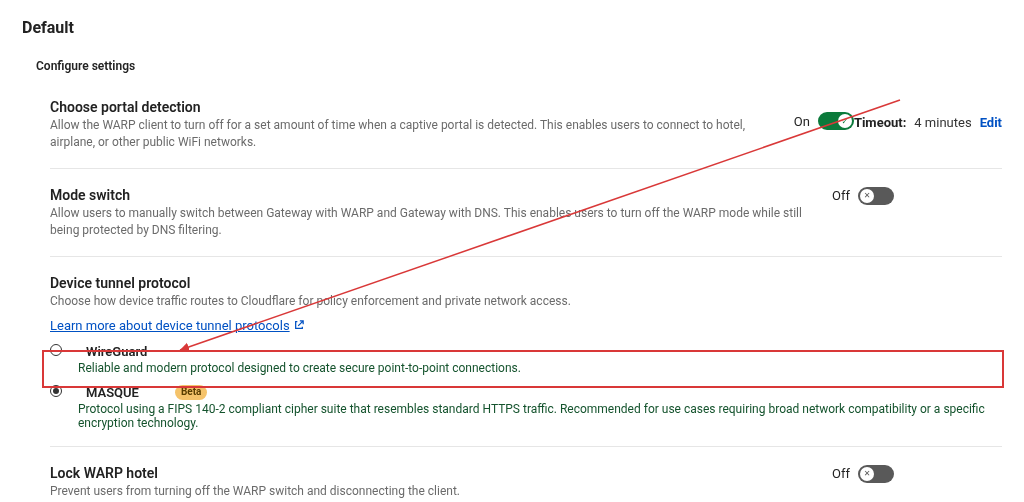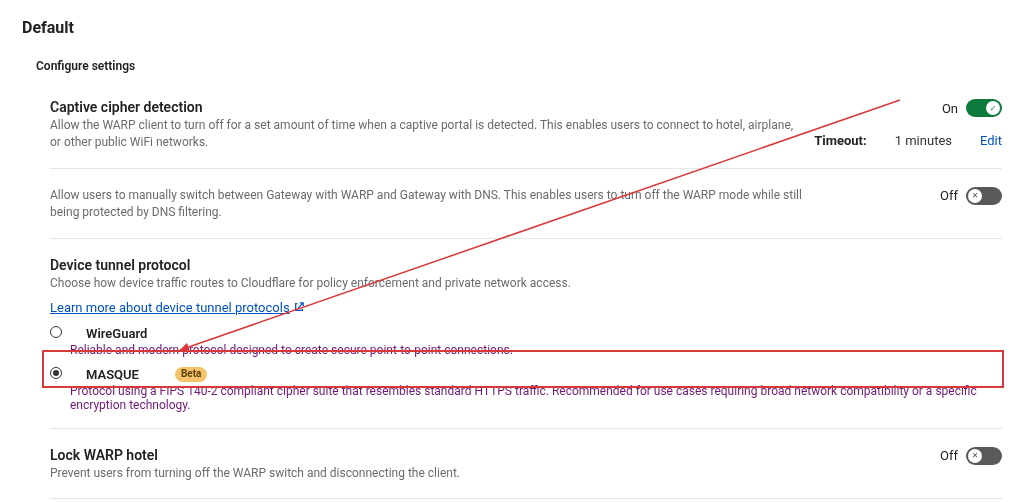--- a/index.html
+++ b/index.html
@@ -3,79 +3,80 @@
 <meta charset="utf-8">
 <style>
 * { margin: 0; padding: 0; box-sizing: border-box; }
 body { font-family: -apple-system, BlinkMacSystemFont, "Segoe UI", Roboto, Arial, sans-serif; background: #fff; color: #333; width: 1024px; height: 502px; overflow: hidden; position: relative; }
 .page-title { font-size: 16px; font-weight: 700; color: #222; padding: 18px 22px 8px 22px; }
 .section-title { font-size: 12px; font-weight: 600; color: #222; padding: 14px 22px 4px 36px; }
 .settings { padding: 4px 22px 0 50px; }
 .block { border-bottom: 1px solid #e6e6e6; padding: 18px 0 16px 0; position: relative; }
 .row { display: flex; justify-content: space-between; align-items: flex-start; }
 .left { flex: 1; padding-right: 14px; }
-.right { display: flex; flex-direction: column; align-items: flex-end; min-width: 170px; }
+.right { display: flex; flex-direction: row; align-items: flex-end; min-width: 170px; }
 .stitle { font-size: 14px; font-weight: 600; color: #222; margin-bottom: 2px; }
 .sdesc { font-size: 12px; color: #6b6b6b; line-height: 1.45; }
 .toggle { display: flex; align-items: center; gap: 8px; }
 .toggle-label { font-size: 13px; color: #222; }
 .switch { width: 36px; height: 18px; border-radius: 10px; position: relative; display: inline-block; }
 .switch.on { background: #0b7a3b; }
 .switch.off { background: #595959; }
 .knob { position: absolute; width: 14px; height: 14px; border-radius: 50%; background: #fff; top: 2px; display:flex; align-items:center; justify-content:center; font-size:8px; color:#595959; }
 .switch.on .knob { right: 2px; color:#0b7a3b; }
 .switch.off .knob { left: 2px; }
-.timeout-row { display: flex; align-items: center; gap: 28px; margin-top: 16px; font-size: 13px; }
+.timeout-row { display: flex; align-items: center; gap: 8px; margin-top: 16px; font-size: 13px; }
 .timeout-label { font-weight: 700; color: #222; }
 .timeout-val { color: #333; }
-.edit-link { color: #0051c3; cursor: pointer; font-size: 13px; }
+.edit-link { color: #0051c3; cursor: pointer; font-size: 13px; font-weight: bold; }
 .link { color: #0051c3; text-decoration: underline; font-size: 13px; display: inline-flex; align-items: center; gap: 4px; margin-top: 8px; }
 .ext-icon { width: 10px; height: 10px; display: inline-block; }
 .radio-row { display: flex; gap: 24px; margin-top: 10px; }
 .radio { width: 12px; height: 12px; border-radius: 50%; border: 1.5px solid #333; position: relative; display:inline-block; flex-shrink:0; }
 .radio.selected::after { content:""; position:absolute; width:6px; height:6px; background:#333; border-radius:50%; top:50%; left:50%; transform:translate(-50%,-50%); }
 .radio-label { font-size: 13px; font-weight: 600; color: #222; }
-.radio-desc { font-size: 12px; color: #701a75; margin-left: 20px; margin-top: 2px; }
+.radio-desc { font-size: 12px; color: #14532d; margin-left: 28px; margin-top: 2px; }
 .beta { background: #f5c36a; color: #5a3e00; font-size: 10px; font-weight: 700; padding: 1px 6px; border-radius: 8px; margin-left: 12px; }
 .highlight-box { position: absolute; border: 2px solid #d93838; pointer-events: none; }
 .arrow-line { position: absolute; pointer-events: none; }
 </style>
 </head>
 <body>
 
 <div class="page-title">Default</div>
 <div class="section-title">Configure settings</div>
 
 <div class="settings">
 
   <div class="block">
     <div class="row">
       <div class="left">
-        <div class="stitle">Captive cipher detection</div>
+        <div class="stitle">Choose portal detection</div>
         <div class="sdesc">Allow the WARP client to turn off for a set amount of time when a captive portal is detected. This enables users to connect to hotel, airplane, or other public WiFi networks.</div>
       </div>
       <div class="right">
         <div class="toggle">
           <span class="toggle-label">On</span>
           <span class="switch on">
               <span class="knob">✓</span>
             </span>
         </div>
         <div class="timeout-row">
           <span class="timeout-label">Timeout:</span>
-          <span class="timeout-val">1 minutes</span>
+          <span class="timeout-val">4 minutes</span>
           <span class="edit-link">Edit</span>
         </div>
       </div>
     </div>
   </div>
 
   <div class="block">
     <div class="row">
       <div class="left">
+        <div class="stitle">Mode switch</div>
         <div class="sdesc">Allow users to manually switch between Gateway with WARP and Gateway with DNS. This enables users to turn off the WARP mode while still being protected by DNS filtering.</div>
       </div>
       <div class="right">
         <div class="toggle">
           <span class="toggle-label">Off</span>
           <span class="switch off">
               <span class="knob">✕</span>
             </span>
         </div>
       </div>

